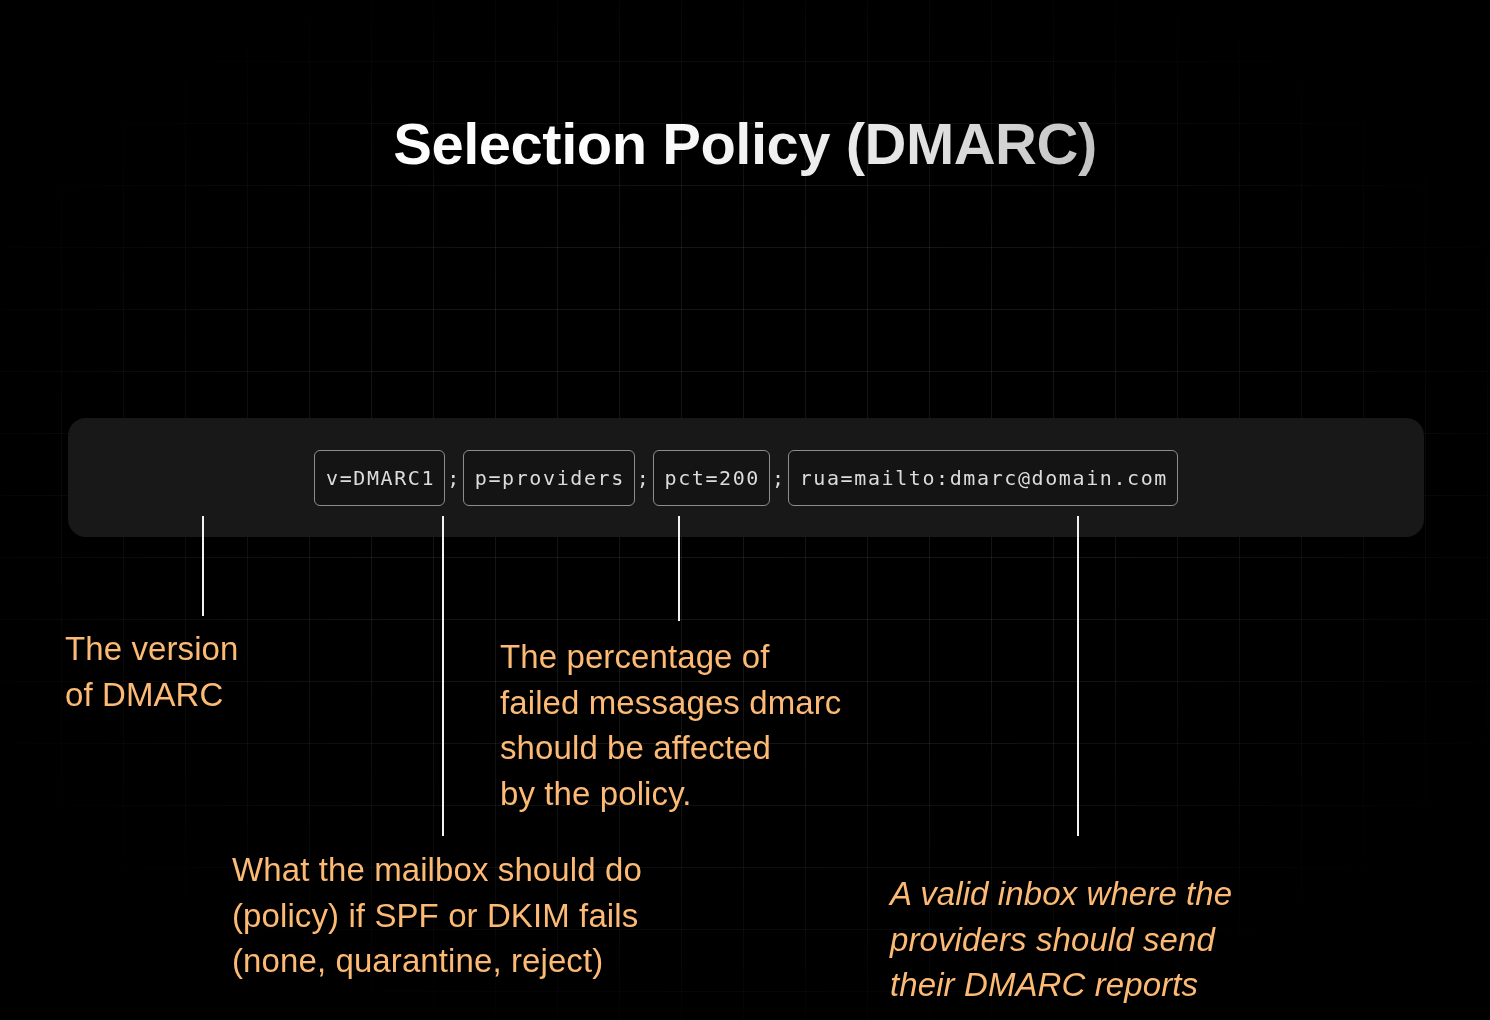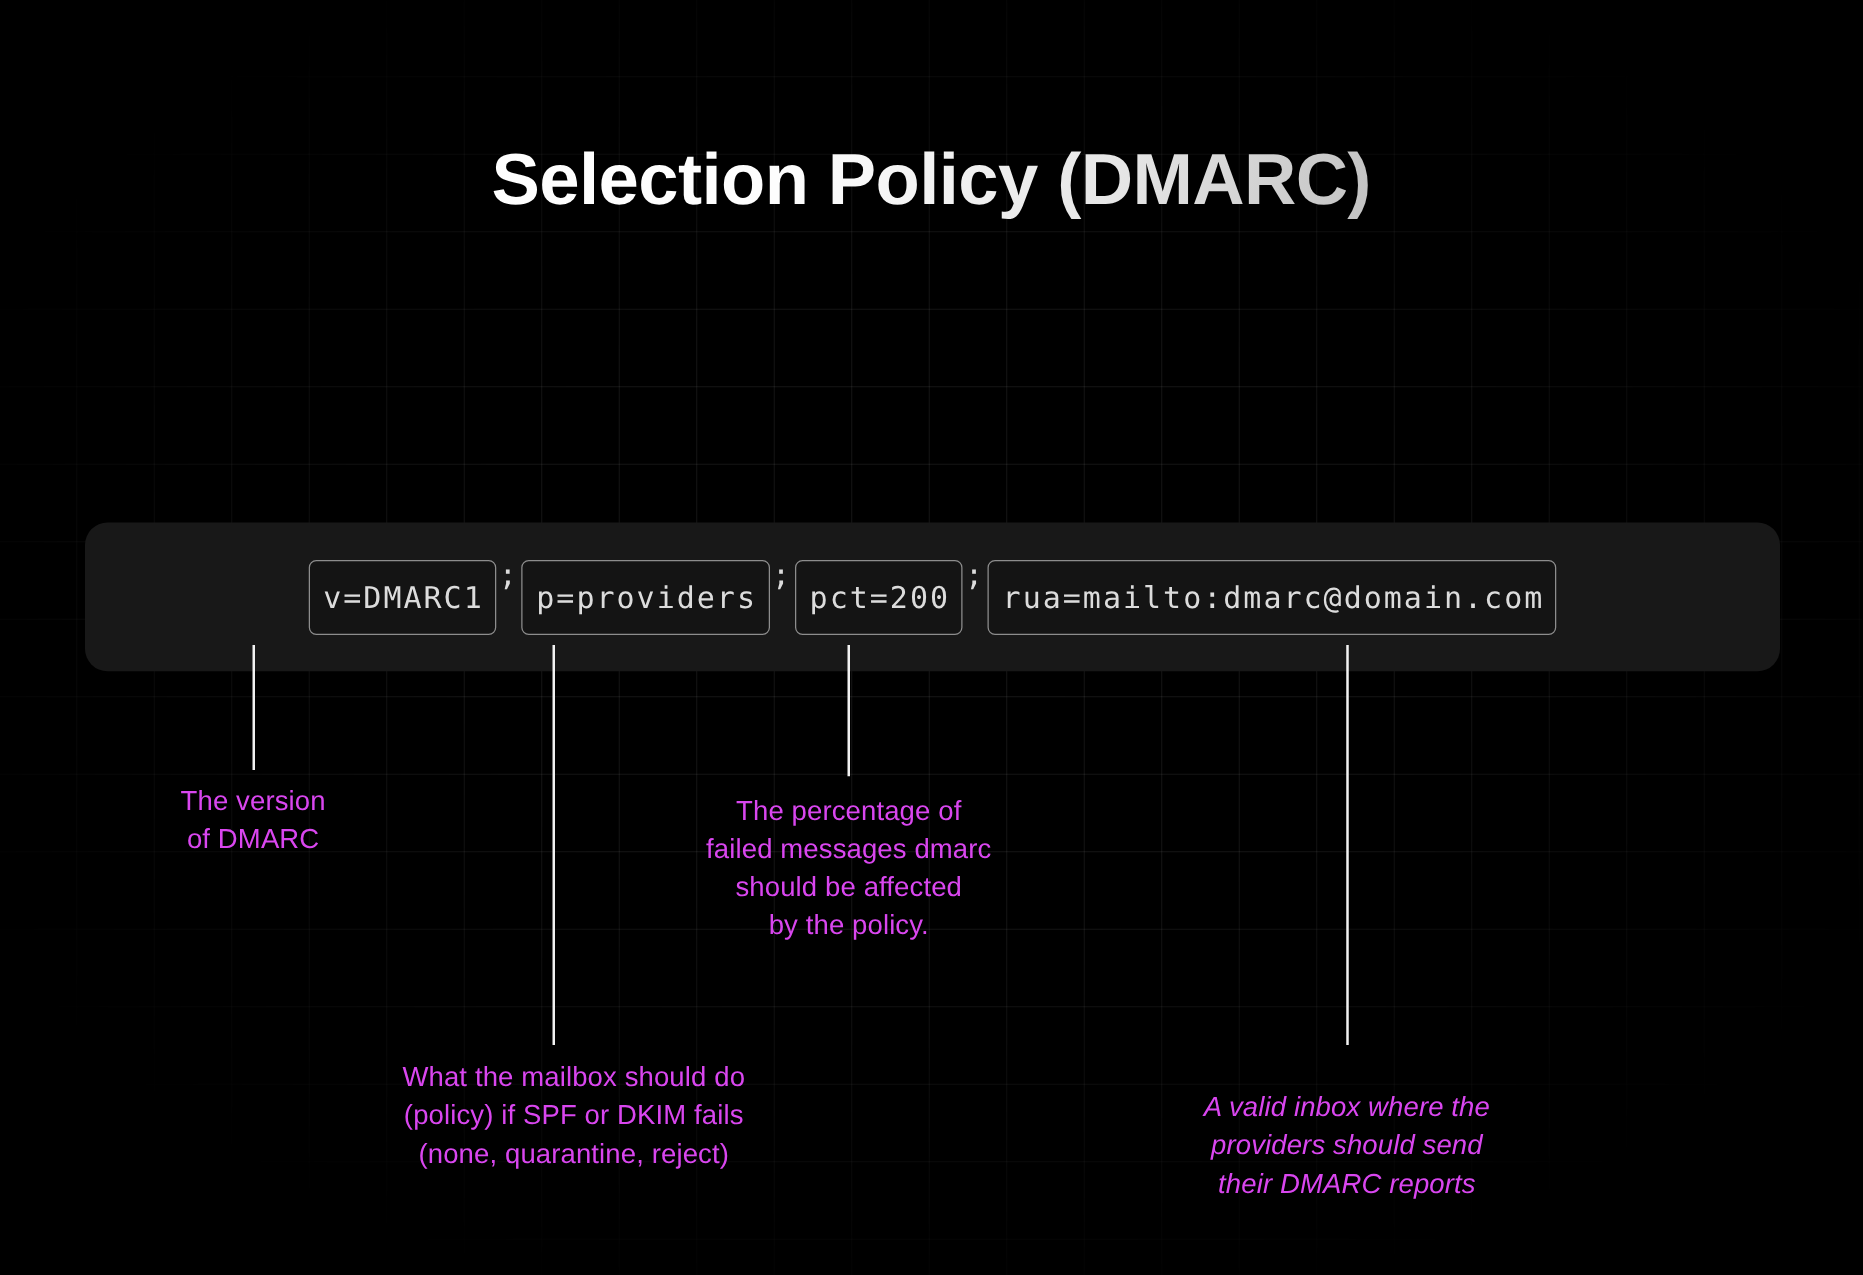--- a/index.html
+++ b/index.html
@@ -53,22 +53,23 @@
     left:68px; top:418px;
     width:1356px; height:119px;
     background:#181818;
     border-radius:18px;
     display:flex;
     align-items:center;
     justify-content:center;
   }
   #code-line {
     display:flex;
+    align-items:center;
     font-family:"DejaVu Sans Mono", monospace;
-    font-size:24px;
+    font-size:20px;
     letter-spacing:1.6px;
     color:#dcdcdc;
     white-space:pre;
     line-height:1;
   }
   .code-token {
     border:1px solid #8d8d8d;
     border-radius:6px;
     background:#141414;
     padding:17px 9px 17px 11px;
@@ -84,23 +85,23 @@
   
   .connector {
     position:absolute;
     width:2px;
     background:#f2f2f2;
   }
 
   
   .annotation {
     position:absolute;
-    text-align:center;
-    color:#d946ef;
-    font-size:22px;
+    text-align:left;
+    color:#fdba74;
+    font-size:33px;
     line-height:1.38;
     letter-spacing:0.1px;
     white-space:pre-line;
   }
 </style>
 </head>
 <body>
 
 <div id="stage">
 
@@ -130,21 +131,21 @@
   <div class="connector" style="left:1077px; top:516px; height:320px;"></div>
 
   <div class="annotation" style="left:65px; top:626px; width:275px;">The version
 of DMARC</div>
 
   <div class="annotation" style="left:500px; top:634px; width:358px;">The percentage of
 failed messages dmarc
 should be affected
 by the policy.</div>
 
-  <div class="annotation" style="left:248px; top:847px; width:422px;">What the mailbox should do
+  <div class="annotation" style="left:232px; top:847px; width:422px;">What the mailbox should do
 (policy) if SPF or DKIM fails
 (none, quarantine, reject)</div>
 
   <div class="annotation" style="left:890px; top:871px; width:375px;font-style:italic;">A valid inbox where the
 providers should send
 their DMARC reports</div>
 
 </div>
 
 </body></html>

